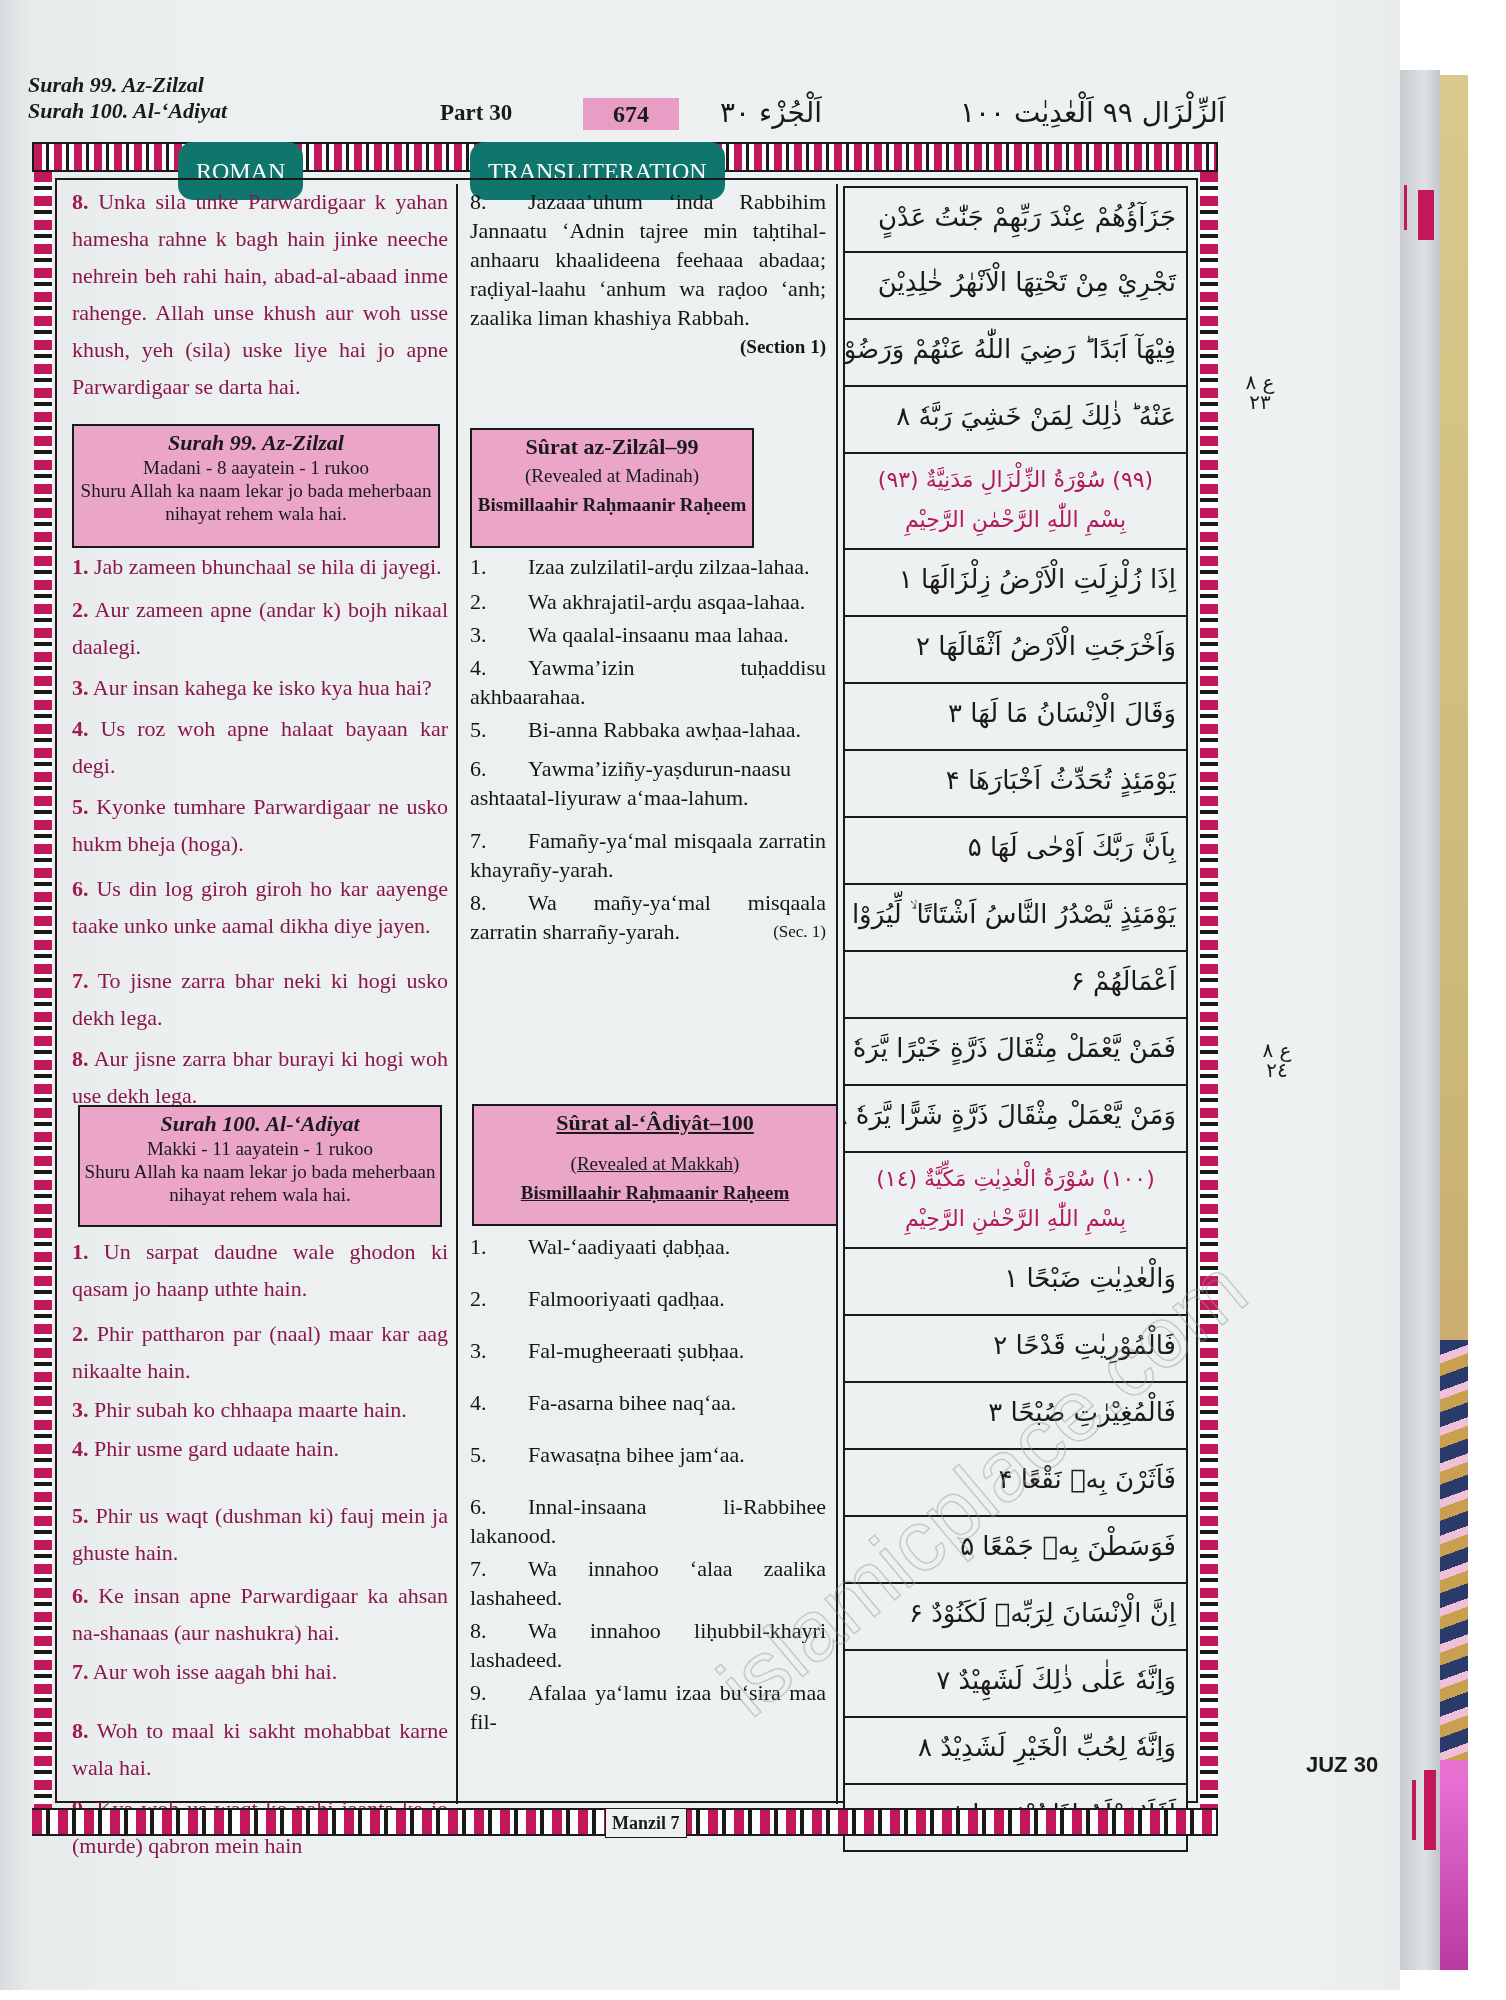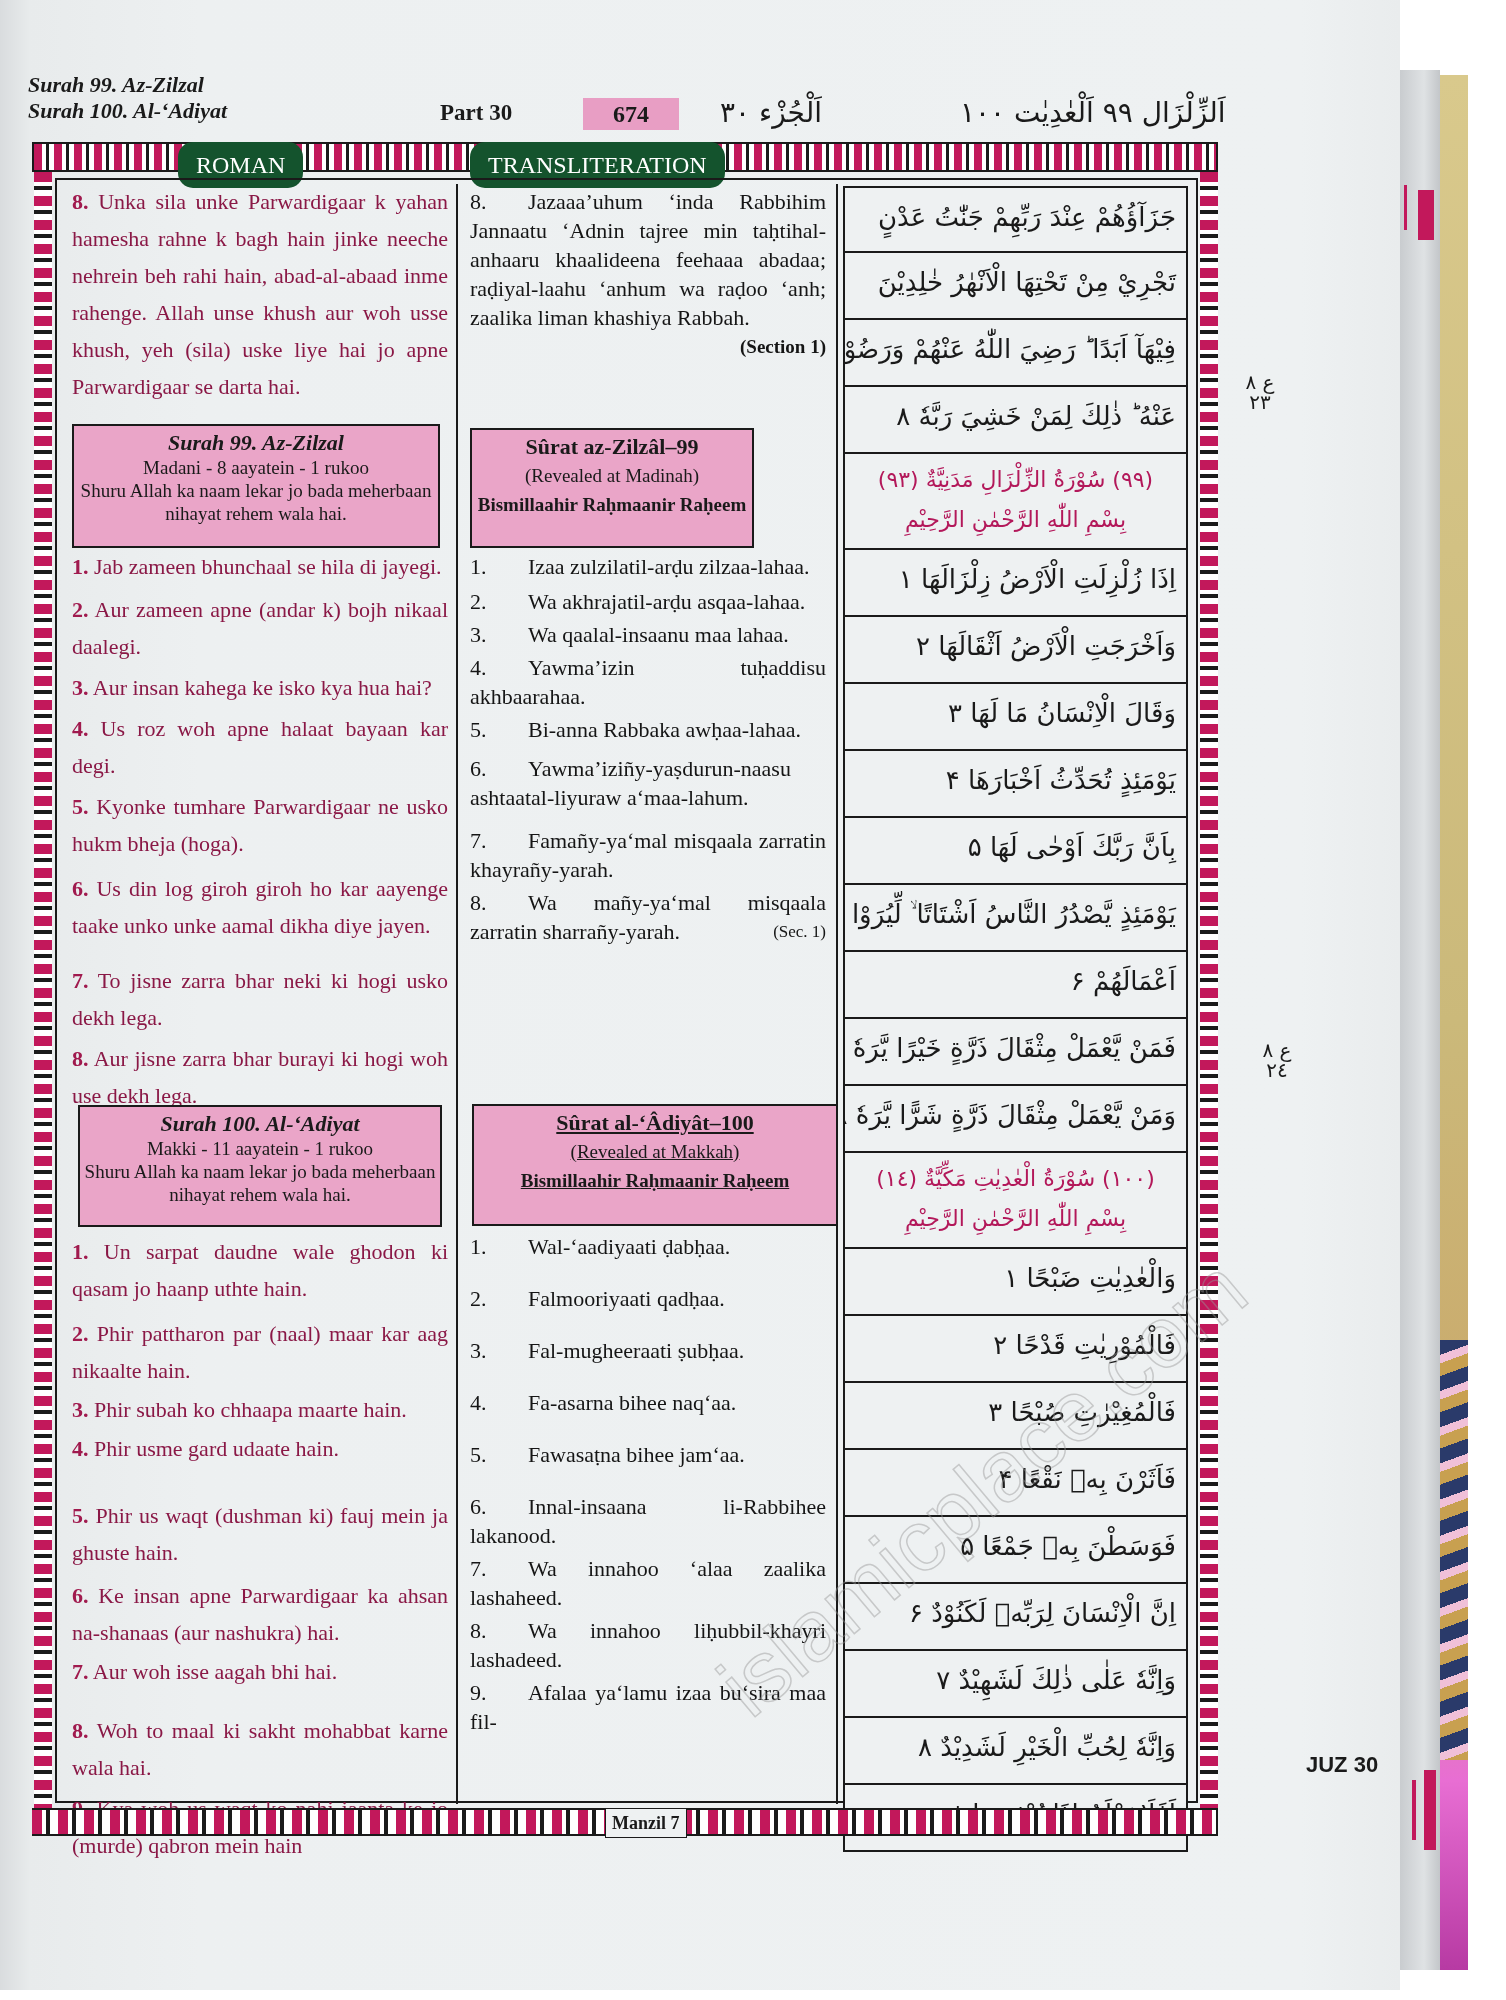--- a/index.html
+++ b/index.html
@@ -15,22 +15,22 @@
                background:repeating-linear-gradient(160deg,#2a3a6a 0 14px,#f0c0d8 14px 22px,#c8a050 22px 34px); }
   .tab-mark { position:absolute; background:#c2185b; }
   .hdr-left { position:absolute; left:28px; top:72px; font-style:italic; font-weight:bold; font-size:22px; line-height:26px; }
   .hdr-part { position:absolute; left:440px; top:100px; font-weight:bold; font-size:23px; }
   .hdr-page { position:absolute; left:583px; top:98px; width:96px; height:32px; background:#e89ec4;
               font-weight:bold; font-size:24px; text-align:center; line-height:32px; }
   .hdr-arabic { position:absolute; top:96px; font-size:28px; direction:rtl; font-family:"DejaVu Sans", sans-serif; }
   .band { position:absolute; left:32px; top:142px; width:1186px; height:30px;
           background:repeating-linear-gradient(90deg,#c2185b 0 8px,#ffffff 8px 12px,#1a1a1a 12px 15px,#ffffff 15px 20px);
           border:2px solid #1a1a1a; box-sizing:border-box; }
-  .band-label { position:absolute; top:142px; height:30px; background:#14532d; color:#fff; font-size:24px;
-                line-height:30px; padding:8px 18px; border-radius:15px; }
+  .band-label { position:absolute; top:142px; height:30px; background:#0f766e; color:#fff; font-size:24px;
+                line-height:30px; padding:14px 18px; border-radius:15px; }
   .side-orn { position:absolute; width:18px;
               background:repeating-linear-gradient(180deg,#c2185b 0 10px,#ffffff 10px 14px,#1a1a1a 14px 18px,#ffffff 18px 24px); }
   .bottom-band { position:absolute; left:32px; top:1808px; width:1186px; height:28px;
                  background:repeating-linear-gradient(90deg,#c2185b 0 10px,#ffffff 10px 14px,#1a1a1a 14px 18px,#ffffff 18px 26px);
                  border-top:2px solid #1a1a1a; border-bottom:2px solid #1a1a1a; box-sizing:border-box; }
   .manzil { position:absolute; left:605px; top:1808px; height:28px; padding:0 6px; background:#eef1f2;
             border:1px solid #1a1a1a; font-weight:bold; font-size:18px; line-height:28px; }
   .frame { position:absolute; left:55px; top:178px; width:1143px; height:1625px; border:2px solid #1a1a1a; box-sizing:border-box; }
   .col-div { position:absolute; top:184px; width:2px; height:1620px; background:#1a1a1a; }
   .roman { position:absolute; left:72px; width:376px; color:#8a1846; font-size:22px; line-height:37px; text-align:justify; }
@@ -132,21 +132,21 @@
   <div style="margin-bottom:4px"><span class="num">3.</span><span>Wa qaalal-insaanu maa lahaa.</span></div>
   <div style="margin-bottom:4px"><span class="num">4.</span><span>Yawma’izin tuḥaddisu akhbaarahaa.</span></div>
   <div style="margin-bottom:10px"><span class="num">5.</span><span>Bi-anna Rabbaka awḥaa-lahaa.</span></div>
   <div style="margin-bottom:14px"><span class="num">6.</span><span>Yawma’iziñy-yaṣdurun-naasu ashtaatal-liyuraw a‘maa-lahum.</span></div>
   <div style="margin-bottom:4px"><span class="num">7.</span><span>Famañy-ya‘mal misqaala zarratin khayrañy-yarah.</span></div>
   <div><span class="num">8.</span><span>Wa mañy-ya‘mal misqaala zarratin sharrañy-yarah.</span>
     <span style="float:right;font-weight:normal;font-size:17px;">(Sec. 1)</span></div>
 </div>
 <div class="box" style="left:472px;top:1104px;width:366px;height:122px;text-decoration:underline;">
   <div class="t">Sûrat al-‘Âdiyât–100</div>
-  <div class="s" style="margin:4px 0 6px;">(Revealed at Makkah)</div>
+  <div class="s" style="margin:16px 0 6px;">(Revealed at Makkah)</div>
   <div class="s" style="font-weight:bold;">Bismillaahir Raḥmaanir Raḥeem</div>
 </div>
 <div class="translit" style="top:1232px;">
   <div style="margin-bottom:23px"><span class="num">1.</span><span>Wal-‘aadiyaati ḍabḥaa.</span></div>
   <div style="margin-bottom:23px"><span class="num">2.</span><span>Falmooriyaati qadḥaa.</span></div>
   <div style="margin-bottom:23px"><span class="num">3.</span><span>Fal-mugheeraati ṣubḥaa.</span></div>
   <div style="margin-bottom:23px"><span class="num">4.</span><span>Fa-asarna bihee naq‘aa.</span></div>
   <div style="margin-bottom:23px"><span class="num">5.</span><span>Fawasaṭna bihee jam‘aa.</span></div>
   <div style="margin-bottom:4px"><span class="num">6.</span><span>Innal-insaana li-Rabbihee lakanood.</span></div>
   <div style="margin-bottom:4px"><span class="num">7.</span><span>Wa innahoo ‘alaa zaalika lashaheed.</span></div>

